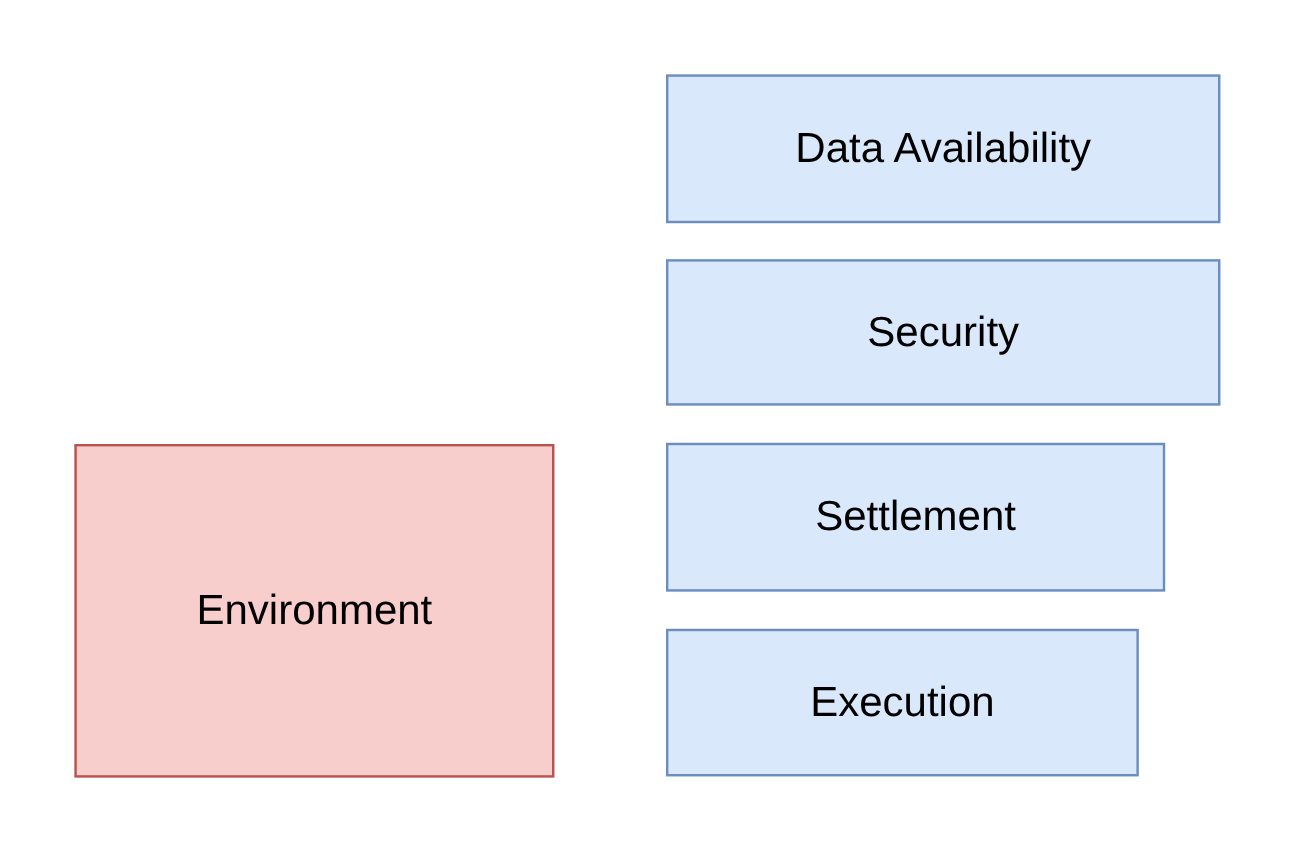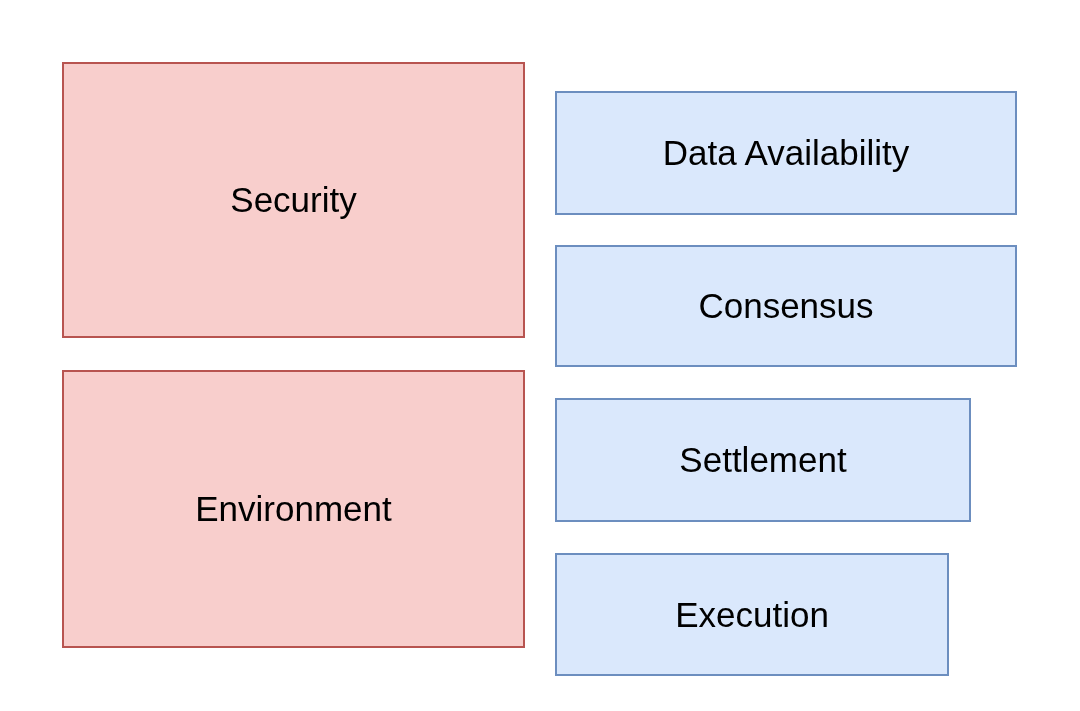--- a/index.html
+++ b/index.html
@@ -28,54 +28,50 @@
     line-height: 1.2;
     color: var(--text, #000000);
   }
   .box.red {
     background: var(--red_fill, #f8cecc);
     border: 2px solid var(--red_border, #b85450);
   }
   .box.blue {
     background: var(--blue_fill, #dae8fc);
     border: 2px solid var(--blue_border, #6c8ebf);
-    margin-top: 29px;
   }
   
   .box.security    { left: 62px;  top: 62px;  width: 463px; height: 276px; }
-  .box.environment { left: 62px;  top: 370px; width: 463px; height: 278px; }
+  .box.environment { left: 62px;  top: 370px; width: 400px; height: 278px; }
   
   .box.data-availability { left: 555px; top: 62px;  width: 462px; height: 124px; }
   .box.consensus         { left: 555px; top: 216px; width: 462px; height: 122px; }
   .box.settlement        { left: 555px; top: 369px; width: 416px; height: 124px; }
   .box.execution         { left: 555px; top: 524px; width: 394px; height: 123px; }
   .box-label {
     display: inline-block;
     pointer-events: none;
   }
 </style>
 </head>
 <body>
 
 <div class="canvas">
 
-  <div class="box red security">
-    <span class="box-label">Security</span>
-  </div>
 
   <div class="box red environment">
     <span class="box-label">Environment</span>
   </div>
 
   <div class="box blue data-availability">
     <span class="box-label">Data Availability</span>
   </div>
 
   <div class="box blue consensus">
-    <span class="box-label">Consensus</span>
+    <span class="box-label">Security</span>
   </div>
 
   <div class="box blue settlement">
     <span class="box-label">Settlement</span>
   </div>
 
   <div class="box blue execution">
     <span class="box-label">Execution</span>
   </div>
 

